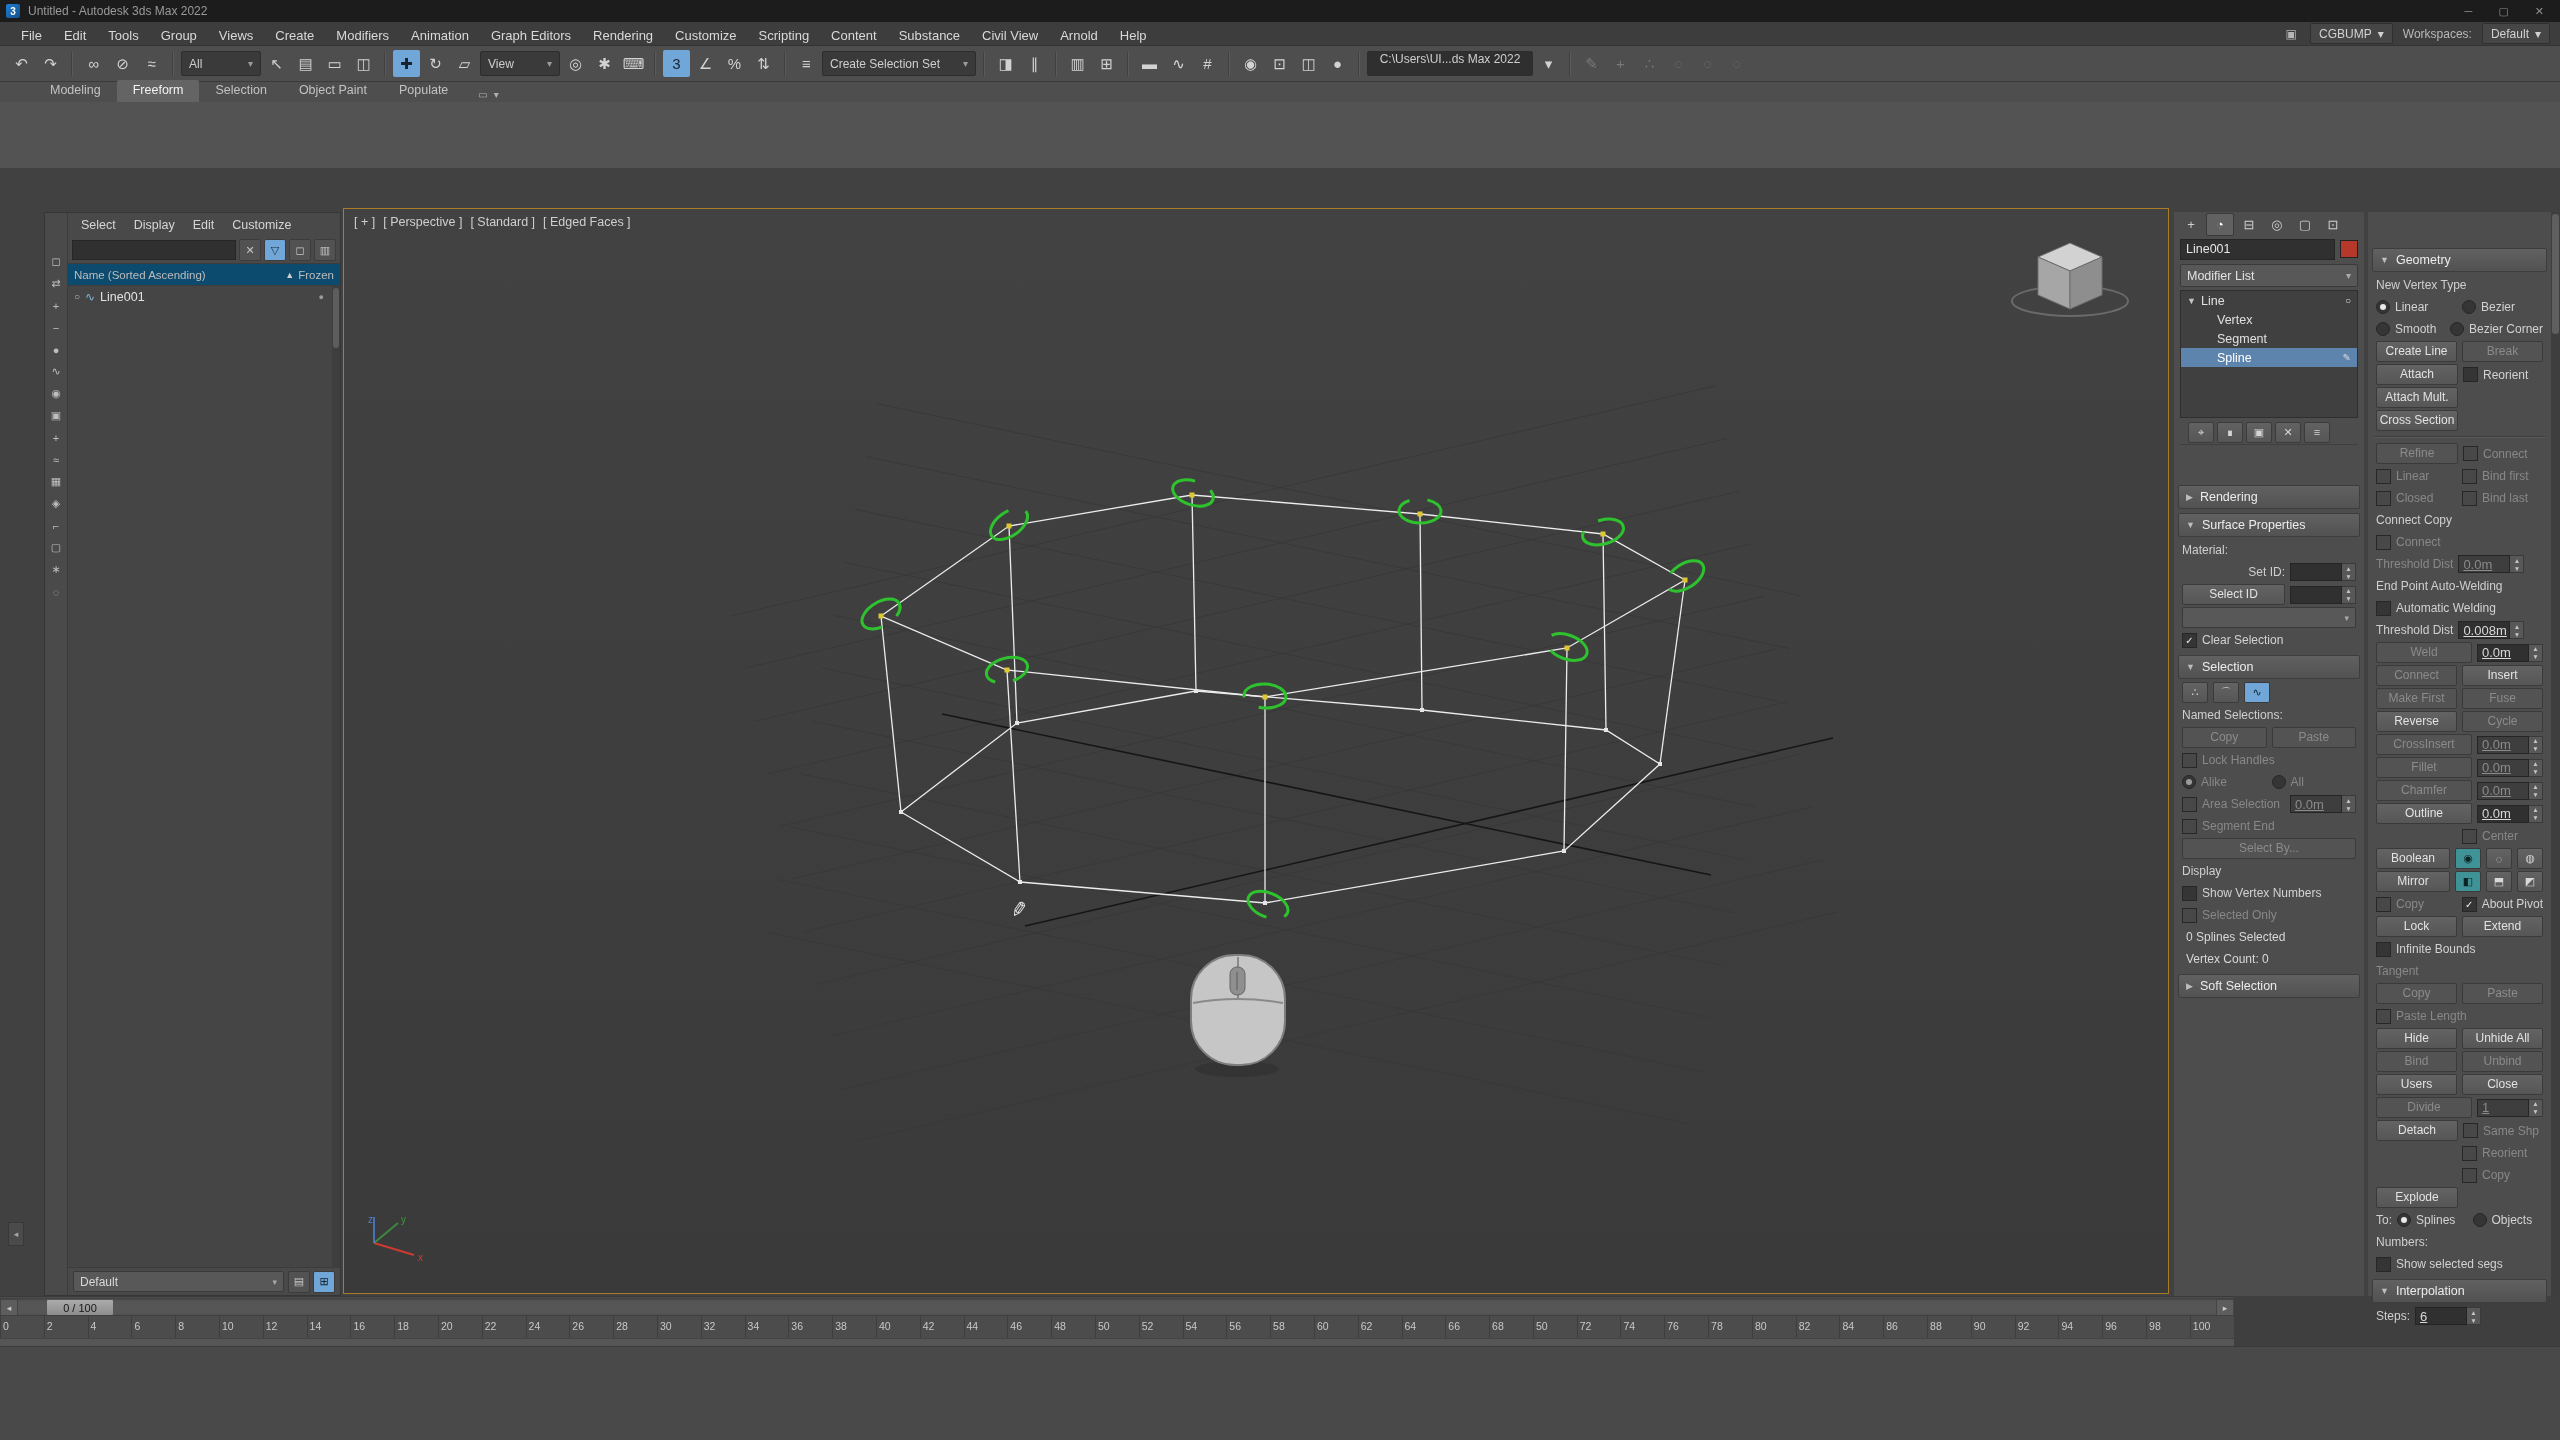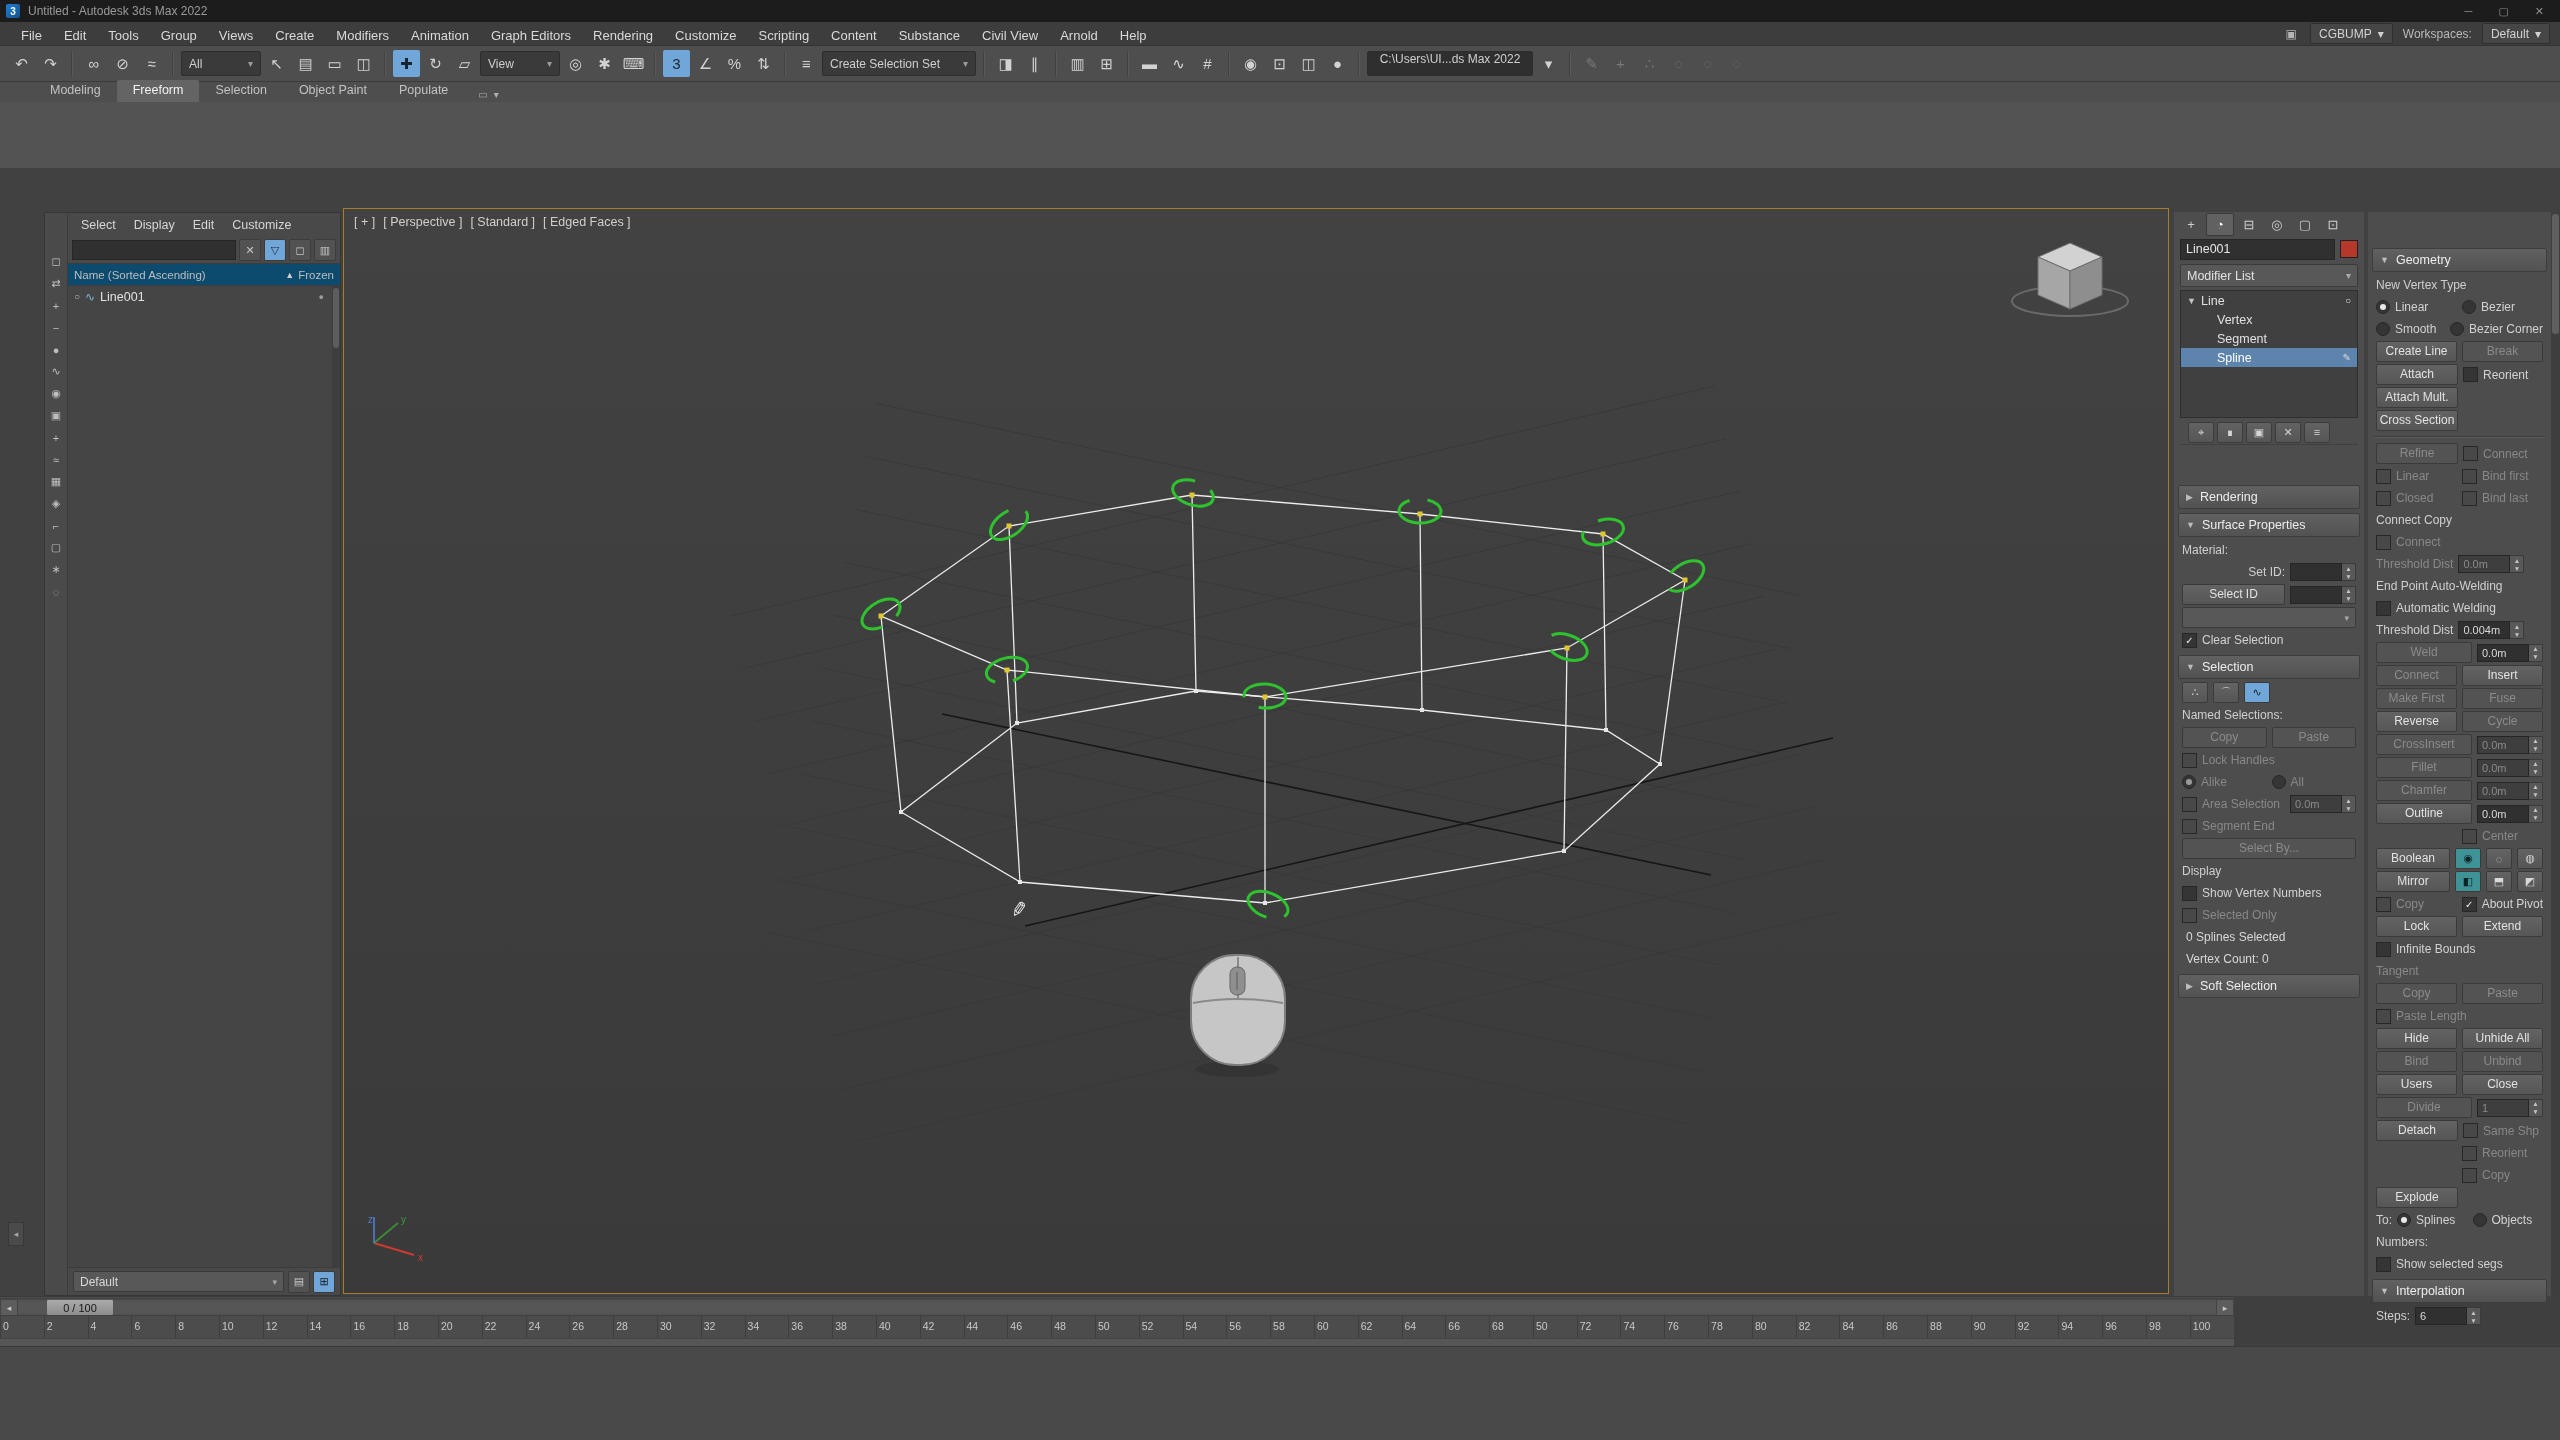--- a/index.html
+++ b/index.html
@@ -98,21 +98,21 @@
   .p-btn{flex:1;height:19px;line-height:19px;text-align:center;background:linear-gradient(#636363,#565656);border:1px solid #3a3a3a;border-radius:2px;font-size:12px;color:#e2e2e2;white-space:nowrap;overflow:hidden;}
   .p-btn.disabled{color:#8b8b8b;background:#535353;}
   .p-cb,.p-rb{flex:1;display:flex;align-items:center;gap:5px;font-size:12px;color:#d2d2d2;white-space:nowrap;}
   .p-cb.disabled,.p-rb.disabled,.p-lbl.disabled{color:#888;}
   .p-cb .box{width:13px;height:13px;background:#353535;border:1px solid #272727;display:flex;align-items:center;justify-content:center;font-size:10px;color:#efefef;flex:none;}
   .p-cb.disabled .box{background:#484848;}
   .p-rb .cir{width:12px;height:12px;border-radius:50%;background:#353535;border:1px solid #272727;position:relative;flex:none;}
   .p-rb .cir.on::after{content:'';position:absolute;left:3px;top:3px;width:6px;height:6px;border-radius:50%;background:#e8e8e8;}
   .p-rb.disabled .cir.on::after{background:#9a9a9a;}
   .p-spin{width:66px;height:18px;display:flex;flex:none;}
-  .p-spin .val{flex:1;background:#303030;border:1px solid #252525;font-size:11px;color:#d8d8d8;display:flex;align-items:center;padding:4px 4px;min-width:0;}
+  .p-spin .val{flex:1;background:#303030;border:1px solid #252525;font-size:13px;color:#d8d8d8;display:flex;align-items:center;padding:4px 4px;min-width:0;text-decoration:underline;}
   .p-spin.disabled .val{color:#8a8a8a;background:#3e3e3e;}
   .p-spin .arr{width:13px;display:flex;flex-direction:column;background:#585858;border:1px solid #3a3a3a;border-left:none;}
   .p-spin .arr span{flex:1;font-size:6.5px;color:#c5c5c5;display:flex;align-items:center;justify-content:center;}
   .p-dd{flex:1;height:19px;background:#585858;border:1px solid #3a3a3a;border-radius:2px;display:flex;align-items:center;padding:0 6px;font-size:12px;color:#d8d8d8;}
   .p-dd .caret{margin-left:auto;color:#aaa;font-size:9px;}
   .p-mini{width:24px;height:19px;display:flex;align-items:center;justify-content:center;background:linear-gradient(#636363,#565656);border:1px solid #3a3a3a;border-radius:2px;color:#d8d8d8;font-size:11px;flex:none;}
   .p-mini.active{background:#71a7d8;color:#15222d;}
   .p-mini.teal{background:#3f9396;color:#0e2324;}
   .p-fill{flex:1;}
   
@@ -701,21 +701,21 @@
         </div>
         <div class="p-row">
           <label class="p-cb">
             <span class="box"></span>
             <span class="txt">Automatic Welding</span>
           </label>
         </div>
         <div class="p-row">
           <span class="p-lbl">Threshold Dist</span>
           <div class="p-spin">
-            <span class="val">0.004m</span>
+            <span class="val">0.008m</span>
             <span class="arr">
               <span>▲</span>
               <span>▼</span>
             </span>
           </div>
         </div>
         <div class="p-row">
           <div class="p-btn disabled">Weld</div>
           <div class="p-spin">
             <span class="val">0.0m</span>

